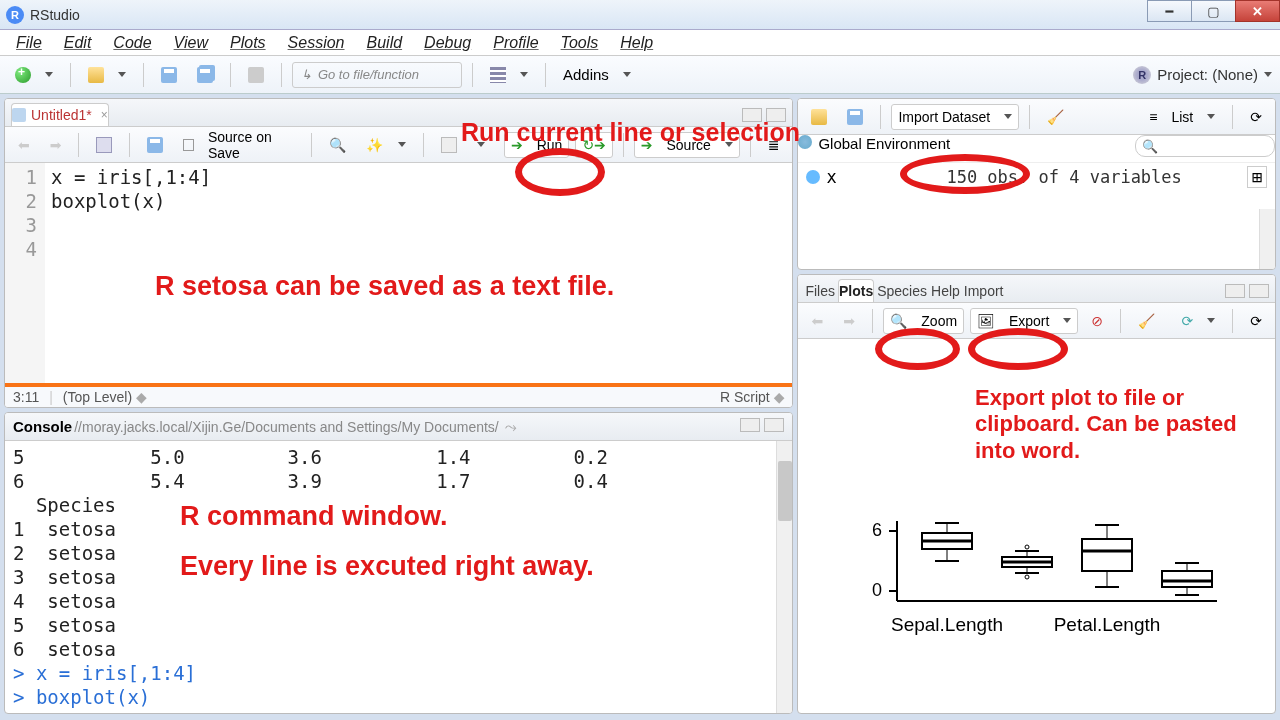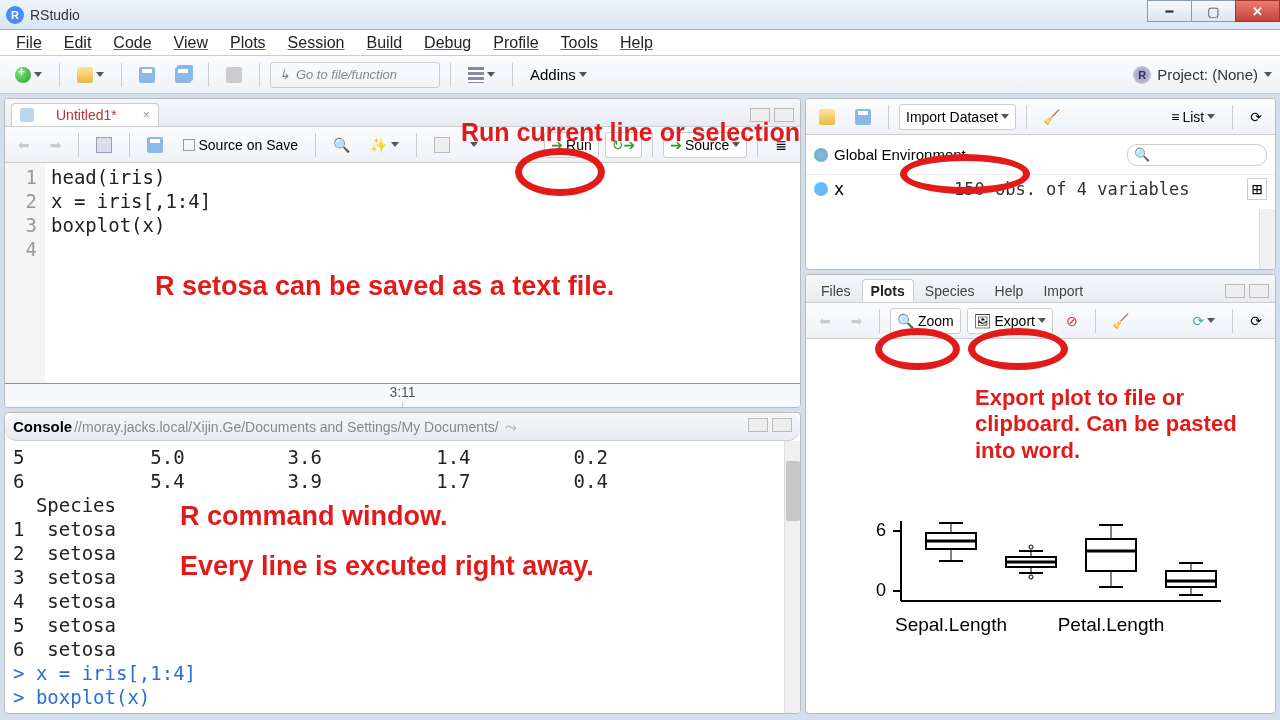--- a/index.html
+++ b/index.html
@@ -4,50 +4,50 @@
 <style>
 * { box-sizing: border-box; margin: 0; padding: 0; }
 body { font-family: "Segoe UI", Arial, sans-serif; font-size: 13px; background: #d4dfee; width: 1280px; height: 720px; overflow: hidden; position: relative; }
 .titlebar { height: 30px; background: linear-gradient(#eef4fa, #d9e6f5); display: flex; align-items: center; border-bottom: 1px solid #aac; }
 .titlebar .r-icon { width: 18px; height: 18px; background: #4b8bf5; border-radius: 50%; margin: 0 6px; display: flex; align-items: center; justify-content: center; color: #fff; font-weight: bold; font-size: 11px; }
 .titlebar .title { font-size: 14px; color: #333; }
 .winbtns { margin-left: auto; display: flex; height: 100%; }
 .winbtn { width: 45px; height: 22px; border: 1px solid #8a9bb5; background: linear-gradient(#f6f9fd,#dbe6f3); display: flex; align-items: center; justify-content: center; font-size: 13px; color: #333; margin-left: -1px; }
 .winbtn.close { background: linear-gradient(#e97c75,#c5433a); color: #fff; font-weight: bold; border-color: #a3332b; }
 .menubar { height: 26px; background: #fff; border-bottom: 1px solid #ccc; display: flex; align-items: center; padding: 0 6px; gap: 2px; }
-.menuitem { padding: 3px 10px; font-size: 16px; color: #222; text-decoration: underline; text-decoration-color: #666; }
+.menuitem { padding: 3px 10px; font-size: 16px; color: #222; text-decoration: underline; text-decoration-color: #666; font-style: italic; }
 .toolbar { height: 38px; background: linear-gradient(#fafcff,#eef3f9); border-bottom: 1px solid #bcc; display: flex; align-items: center; padding: 0 8px; gap: 6px; }
-.tbtn { height: 26px; padding: 0 6px; border: 1px solid transparent; border-radius: 3px; display: flex; align-items: center; gap: 3px; background: transparent; }
+.tbtn { height: 26px; padding: 0 6px; border: 1px solid transparent; border-radius: 3px; display: flex; align-items: center; gap: 14px; background: transparent; }
 .icon-sq { width: 16px; height: 16px; display: inline-block; }
 .new-doc { background: radial-gradient(circle at 30% 30%, #7eea7e, #2a9a2a); border-radius: 50%; position: relative; }
 .new-doc::after { content: '+'; position: absolute; color: #fff; font-weight: bold; left: 3px; top: -2px; font-size: 12px; }
 .folder { background: linear-gradient(#ffe29a,#e8b944); border-radius: 2px; }
 .disk { background: #8bb8e8; border-radius: 2px; position: relative; }
 .disk::after { content: ''; position: absolute; width: 10px; height: 4px; background: #fff; left: 3px; top: 2px; }
 .caret { width: 0; height: 0; border-left: 4px solid transparent; border-right: 4px solid transparent; border-top: 5px solid #555; display: inline-block; }
 .vbar { width: 1px; height: 24px; background: #ccc; margin: 0 4px; }
 .searchbox { height: 26px; width: 170px; border: 1px solid #ccc; border-radius: 3px; padding: 0 8px; color: #888; font-style: italic; display: flex; align-items: center; gap: 6px; }
 .proj { margin-left: auto; display: flex; align-items: center; gap: 6px; color: #333; }
 .workspace { display: flex; height: 624px; padding: 4px; gap: 4px; }
 .leftcol { width: 797px; display: flex; flex-direction: column; gap: 4px; }
 .rightcol { flex: 1; display: flex; flex-direction: column; gap: 4px; }
 .pane { background: #fff; border: 1px solid #bbb; border-radius: 4px; overflow: hidden; display: flex; flex-direction: column; position: relative; }
 .pane-tabs { height: 28px; background: linear-gradient(#f5f7fa,#e8ecf1); border-bottom: 1px solid #ccc; display: flex; align-items: flex-end; padding: 0 6px; }
-.tab { background: #fff; border: 1px solid #ccc; border-bottom: none; border-radius: 4px 4px 0 0; padding: 3px 8px; font-size: 14px; color: #b33; display: flex; align-items: center; gap: 22px; margin-right: 2px; }
+.tab { background: #fff; border: 1px solid #ccc; border-bottom: none; border-radius: 4px 4px 0 0; padding: 3px 0; font-size: 14px; color: #b33; display: flex; align-items: center; gap: 5px; margin-right: 2px; }
 .tab.noactive { background: transparent; border-color: transparent; color: #444; }
 .tab-icon { width: 14px; height: 14px; background: #bdd6ef; border-radius: 2px; }
 .tab-close { color: #999; font-size: 12px; margin-left: 4px; }
 .pane-ctrls { margin-left: auto; display: flex; gap: 4px; padding-bottom: 4px; }
 .minbtn { width: 20px; height: 14px; border: 1px solid #bbb; background: #eee; }
 .pane-toolbar { height: 36px; background: linear-gradient(#fbfcfe,#eef2f7); border-bottom: 1px solid #ccc; display: flex; align-items: center; padding: 0 6px; gap: 6px; font-size: 14px; }
 .editor { flex: 1; display: flex; font-family: Consolas, monospace; font-size: 19px; }
 .gutter { width: 40px; background: #f5f5f5; color: #999; text-align: right; padding: 2px 8px 0 0; line-height: 24px; }
 .code { flex: 1; padding: 2px 6px 0 6px; line-height: 24px; color: #222; }
-.statusbar { height: 24px; border-top: 1px solid #f97316; display: flex; align-items: center; padding: 0 8px; font-size: 14px; color: #555; background: #f7f9fc; flex-direction: column; }
-.console-head { height: 28px; background: linear-gradient(#f5f7fa,#e8ecf1); border-bottom: 1px solid #ccc; display: flex; align-items: center; padding: 0 8px; font-size: 15px; border-radius: 12px; }
+.statusbar { height: 24px; border-top: 4px solid #f97316; display: flex; align-items: center; padding: 0 8px; font-size: 14px; color: #555; background: #f7f9fc; }
+.console-head { height: 28px; background: linear-gradient(#f5f7fa,#e8ecf1); border-bottom: 1px solid #ccc; display: flex; align-items: center; padding: 0 8px; font-size: 15px; }
 .console-head .path { color: #888; margin-left: 2px; font-size: 14px; }
 .console-body { flex: 1; padding: 4px 8px; font-family: Consolas, monospace; font-size: 19px; color: #222; overflow: hidden; position: relative; line-height: 24px; }
 .prompt { color: #2a6fd6; }
 .scroll-track { position: absolute; right: 0; top: 0; width: 16px; height: 100%; background: #f0f0f0; border-left: 1px solid #ddd; }
 .scroll-thumb { position: absolute; width: 14px; left: 1px; background: #c8c8c8; border-radius: 2px; }
 .envrow { height: 28px; display: flex; align-items: center; padding: 0 8px; font-family: Consolas, monospace; font-size: 17px; }
 .env-section { padding: 4px 8px; font-weight: bold; font-size: 19px; }
 .searchfield { border: 1px solid #ccc; border-radius: 10px; height: 22px; width: 140px; display: flex; align-items: center; padding: 0 6px; color: #aaa; }
 .plot-area { flex: 1; display: flex; flex-direction: column; align-items: center; justify-content: center; position: relative; }
 .oval { position: absolute; border: 7px solid #e21a1a; border-radius: 50%; }
@@ -184,21 +184,20 @@
         <div class="tbtn">≣</div>
       </div>
       <div class="editor">
         <div class="gutter">
           <div>1</div>
             <div>2</div>
             <div>3</div>
             <div>4</div>
         </div>
         <div class="code">
-          <div>head(iris)</div>
             <div>x = iris[,1:4]</div>
             <div>boxplot(x)</div>
             <div></div>
         </div>
       </div>
       <div class="statusbar">
         <span>3:11</span>
         <span style="margin:0 10px;color:#ccc">|</span>
         <span><span>(Top Level)</span> <span style="color:#aaa">◆</span></span>
         <span style="flex:1"></span>
@@ -251,21 +250,21 @@
             <span>Import Dataset</span> 
             <span class="caret"></span>
           </div>
         <div class="vbar"></div>
         <div class="tbtn">🧹</div>
         <div style="flex:1"></div>
         <div class="tbtn">≡ <span>List</span> <span class="caret"></span></div>
         <div class="vbar"></div>
         <div class="tbtn">⟳</div>
       </div>
-      <div style="height:40px;display:flex;align-items:center;padding:0 8px;border-bottom:1px solid #eee">
+      <div style="height:28px;display:flex;align-items:flex-start;padding:0 0;border-bottom:1px solid #eee">
         <span style="width:14px;height:14px;background:radial-gradient(#8bd,#6ac);border-radius:50%;margin-right:6px"></span>
         <span style="font-size:15px">Global Environment</span>
         <div style="flex:1"></div>
         <div class="searchfield">🔍</div>
       </div>
       <div class="envrow">
         <span style="width:14px;height:14px;background:#6bf;border-radius:50%;margin-right:6px"></span>
         <span style="width:120px">x</span>
         <span style="color:#333">150 obs. of 4 variables</span>
         <span style="margin-left:auto;border:1px solid #ccc;padding:0 4px">⊞</span>

